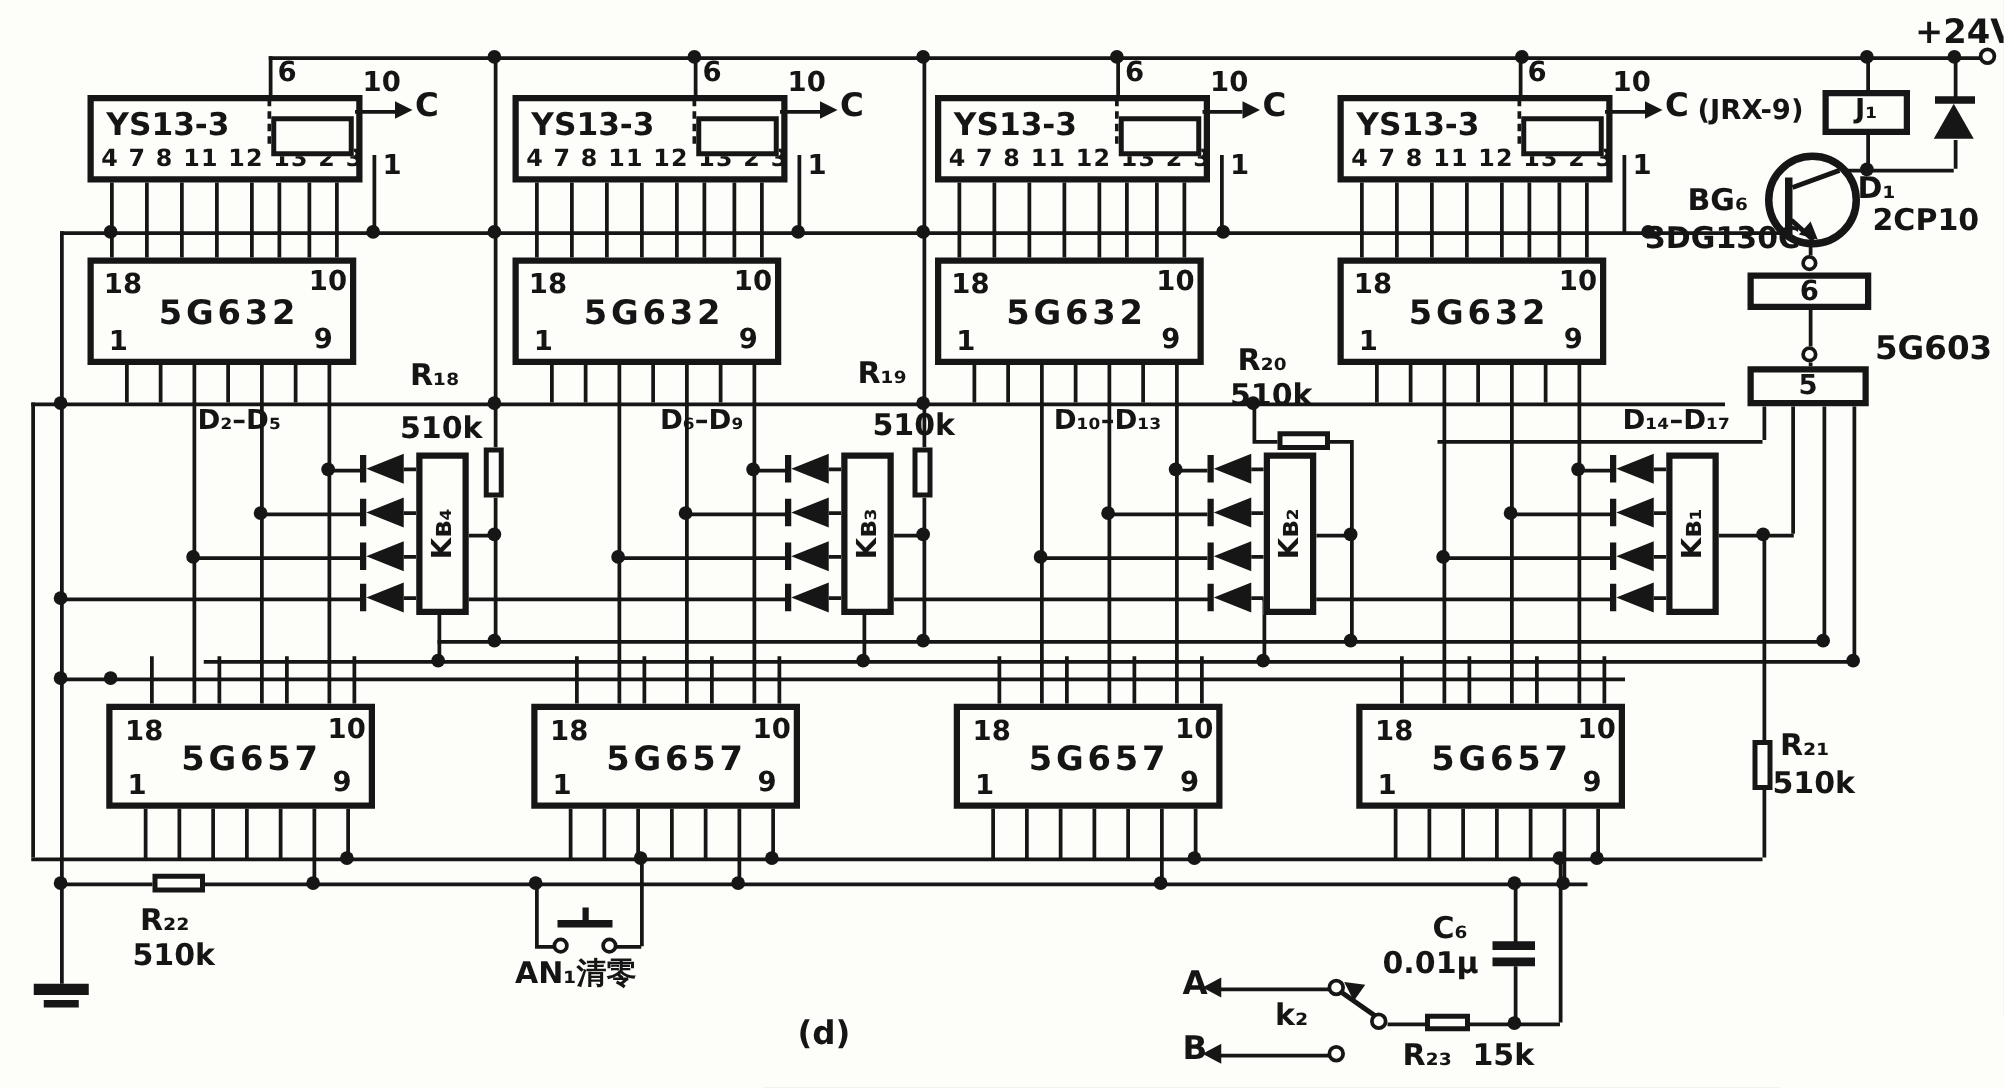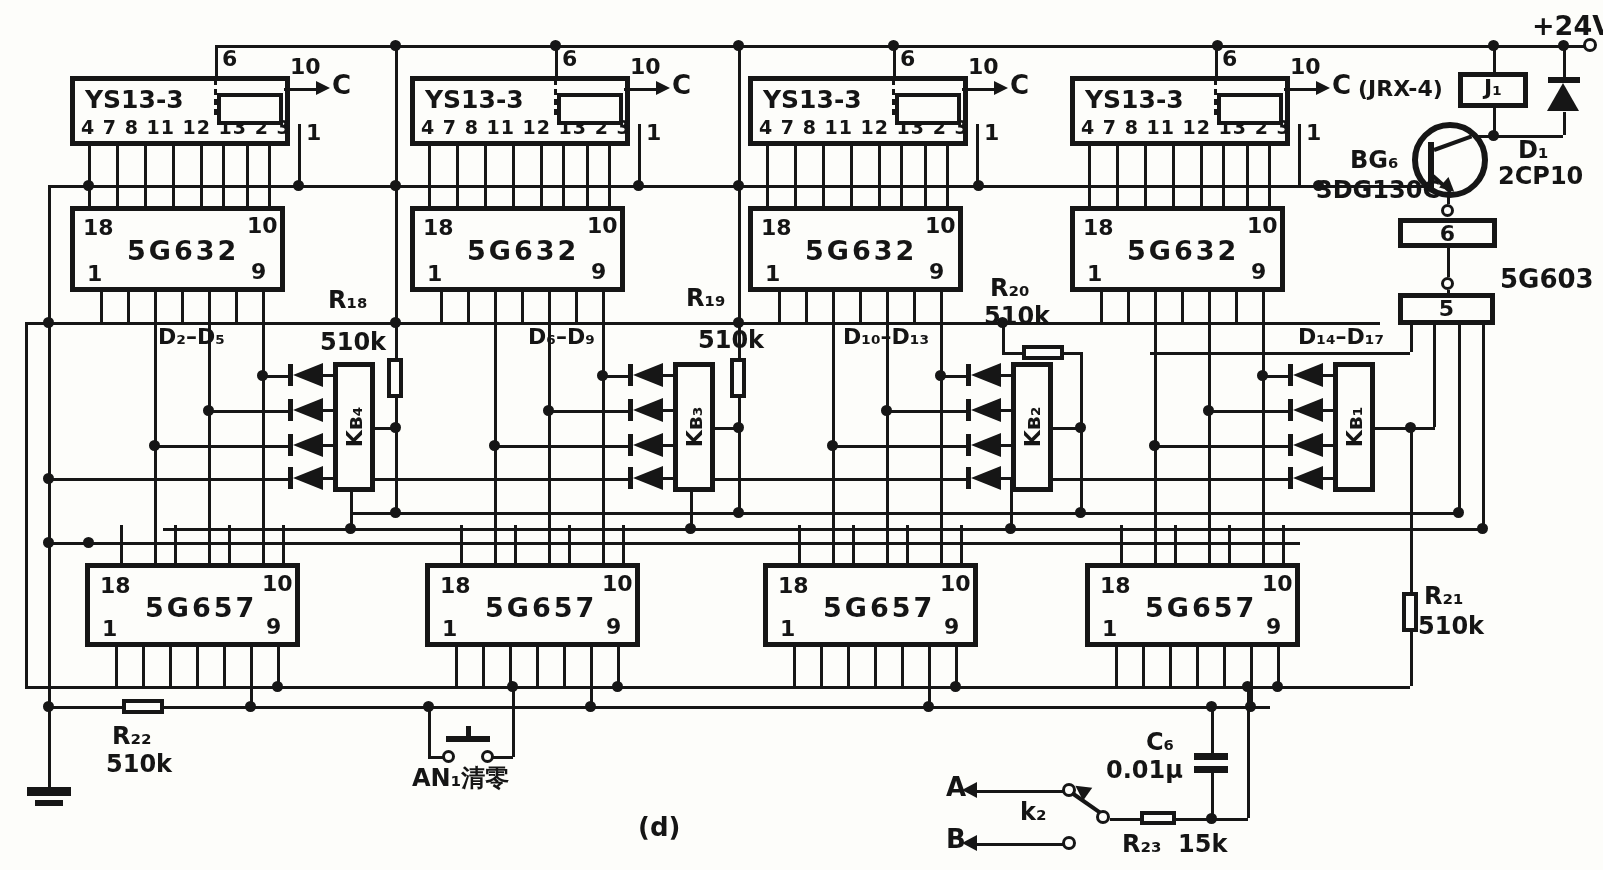--- a/index.html
+++ b/index.html
@@ -128,27 +128,27 @@
   <i class="dt" style="left:1488px;top:130px"></i>
   <i class="dt" style="left:43px;top:701px"></i>
   <i class="dt" style="left:423px;top:701px"></i>
   <i class="dt" style="left:1206px;top:701px"></i>
   <i class="dt" style="left:507px;top:681px"></i>
   <i class="dt" style="left:1242px;top:681px"></i>
   <i class="dt" style="left:1206px;top:813px"></i>
 
   <div class="t f27" style="left:1532px;top:12px">+24V</div>
   <div class="oc" style="left:1583px;top:38px;width:14px;height:14px"></div>
-  <div class="t f22" style="left:1358px;top:78px">(JRX-4)</div>
+  <div class="t f22" style="left:1358px;top:78px">(JRX-9)</div>
   <div class="bx" style="left:1458px;top:72px;width:70px;height:36px;text-align:center">
     <span class="t f22" style="position:static">J₁</span>
   </div>
   <div class="hbar" style="left:1548px;top:77px;width:32px;height:6px"></div>
   <div class="tru" style="left:1547px;top:83px"></div>
-  <div class="t f24" style="left:1518px;top:138px">D₁</div>
+  <div class="t f24" style="left:1486px;top:138px">D₁</div>
   <div class="t f24" style="left:1498px;top:164px">2CP10</div>
 
   <div class="oc" style="left:1412px;top:122px;width:76px;height:76px;border-width:6px"></div>
   <div class="hbar" style="left:1428px;top:142px;width:6px;height:46px"></div>
   <div class="diag" style="left:1434px;top:148px;width:40px;transform:rotate(-20deg)"></div>
   <div class="diag" style="left:1433px;top:174px;width:24px;transform:rotate(42deg)"></div>
   <div class="trr" style="left:1442px;top:180px;transform:rotate(42deg)"></div>
   <div class="t f24" style="left:1350px;top:148px">BG₆</div>
   <div class="t f24" style="left:1316px;top:178px">3DG130C</div>
 

